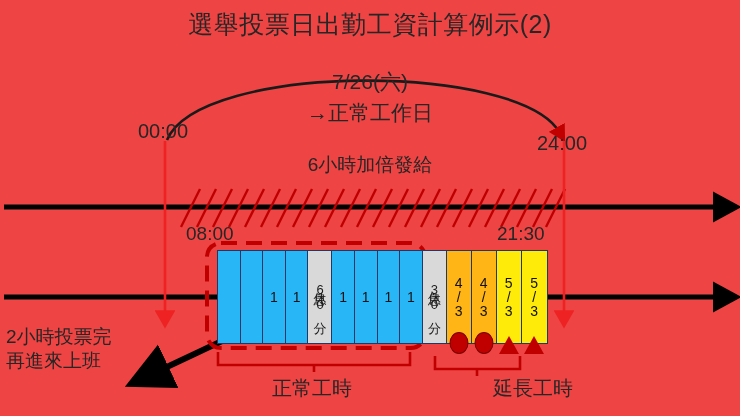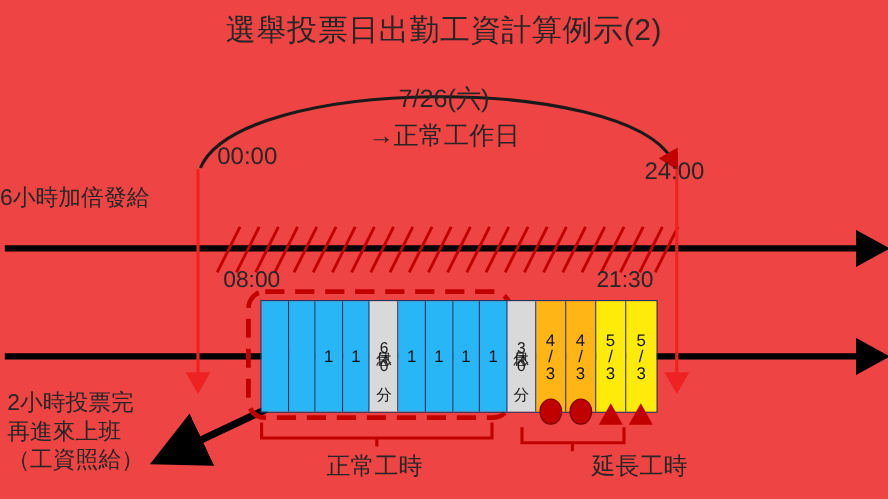--- a/index.html
+++ b/index.html
@@ -3,23 +3,23 @@
 <meta charset="utf-8">
 <style>
   html,body{margin:0;padding:0;background:#ffffff;}
   body{width:740px;height:416px;overflow:hidden;
        font-family:"Liberation Sans","DejaVu Sans",sans-serif;}
   #stage{position:relative;width:740px;height:416px;background:#ef4444;}
   .txt{position:absolute;white-space:nowrap;color:#262626;}
   #title{left:0;top:8px;width:740px;text-align:center;font-size:25px;letter-spacing:0.5px;}
   #daylabel1{left:0;top:68px;width:740px;text-align:center;font-size:21px;}
   #daylabel2{left:0;top:99px;width:740px;text-align:center;font-size:21px;}
-  #t0000{left:138px;top:120px;font-size:20px;margin-left:43px;}
+  #t0000{left:138px;top:120px;font-size:20px;}
   #t2400{left:537px;top:120px;font-size:20px;margin-top:12px;}
-  #doubletxt{left:0;top:152px;width:740px;font-size:19px;}
+  #doubletxt{left:0;top:152px;width:740px;text-align:center;font-size:19px;}
   #t0800{left:186px;top:223px;font-size:19px;}
   #t2130{left:497px;top:223px;font-size:19px;}
   #leftnote{position:absolute;left:6px;top:325px;width:150px;font-size:19px;line-height:1.24;color:#262626;text-align:left;}
   #normlabel{left:0;top:375px;width:740px;text-align:center;font-size:20px;}
   #normlabel span{position:relative;left:-58px;margin-top:30px;}
   #extlabel{left:0;top:375px;width:740px;text-align:center;font-size:20px;}
   #extlabel span{position:relative;left:163px;margin-top:36px;}
 
   svg.layer{position:absolute;left:0;top:0;width:740px;height:416px;overflow:visible;}
 
@@ -193,21 +193,20 @@
         <span>3</span>
       </span>
       <span class="marker tri"></span>
     </div>
 
   </div>
 
   <div id="leftnote">
     <div>2小時投票完</div>
     <div>再進來上班</div>
-    <div>（工資照給）</div>
   </div>
 
   <div class="txt" id="normlabel">
     <span>正常工時</span>
   </div>
   <div class="txt" id="extlabel">
     <span>延長工時</span>
   </div>
 
 </div>

